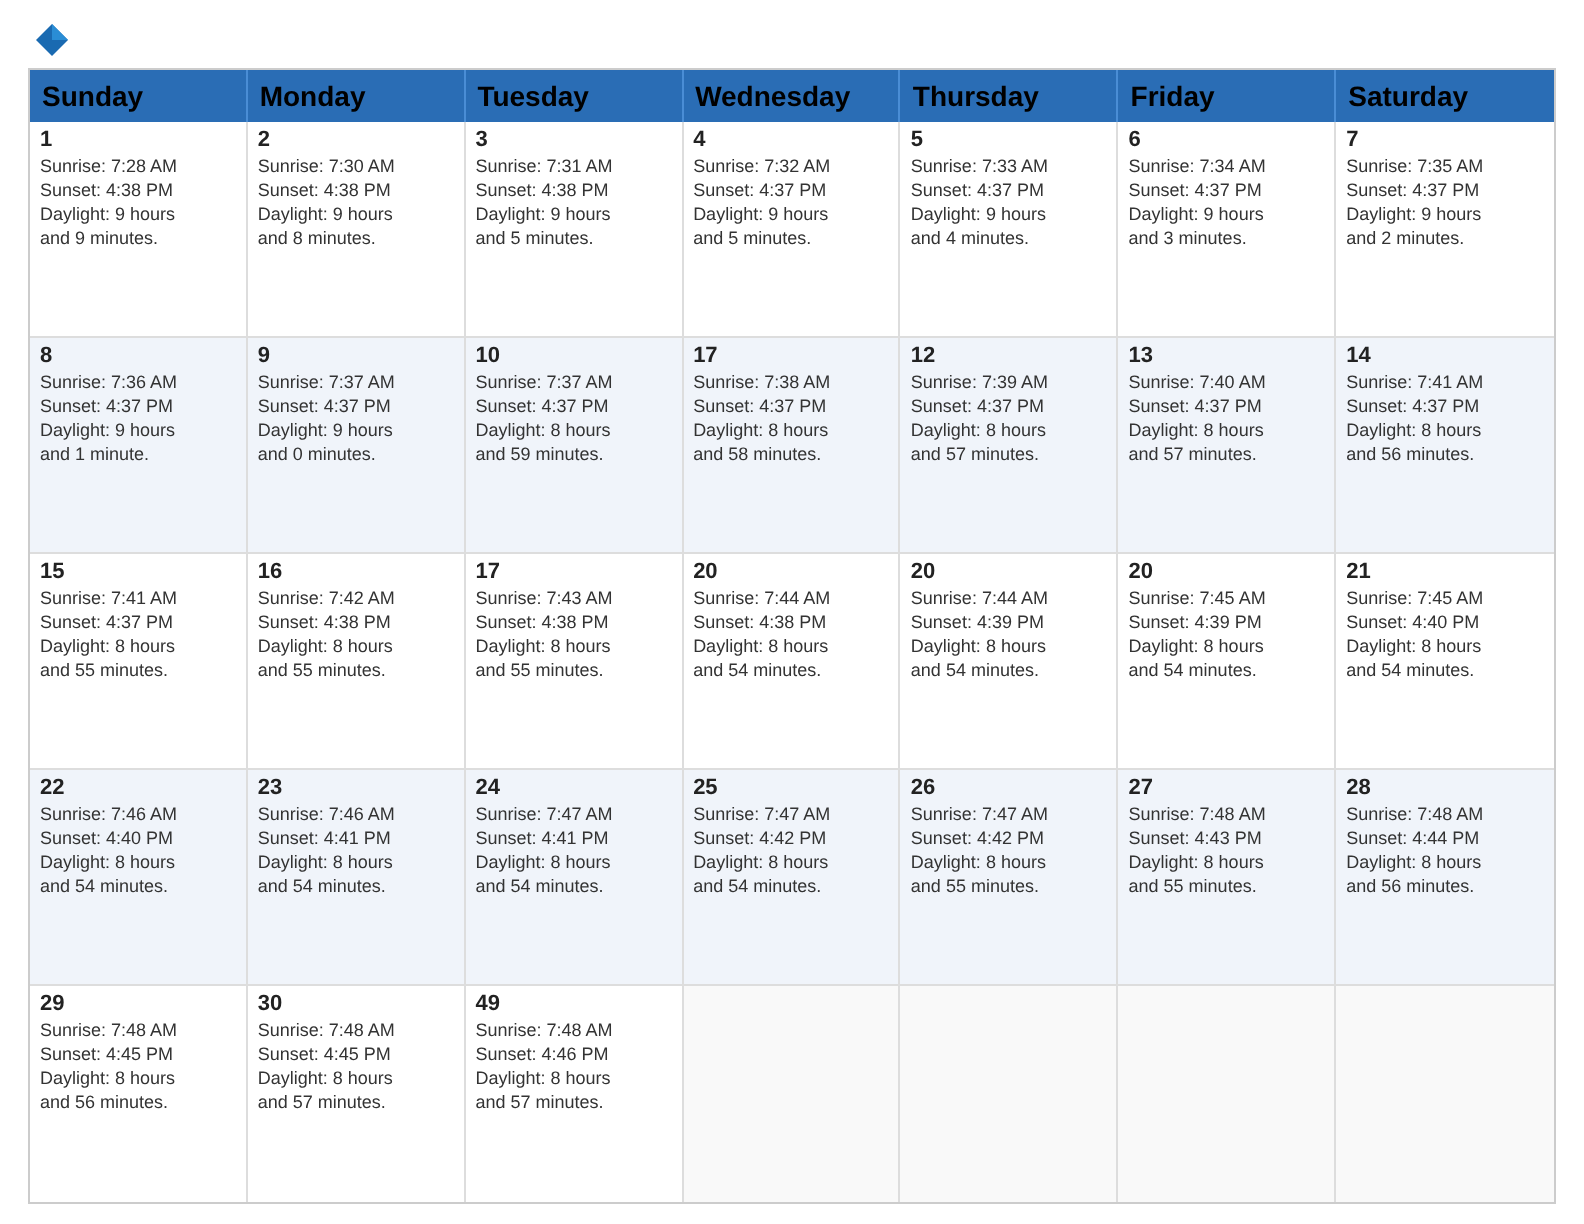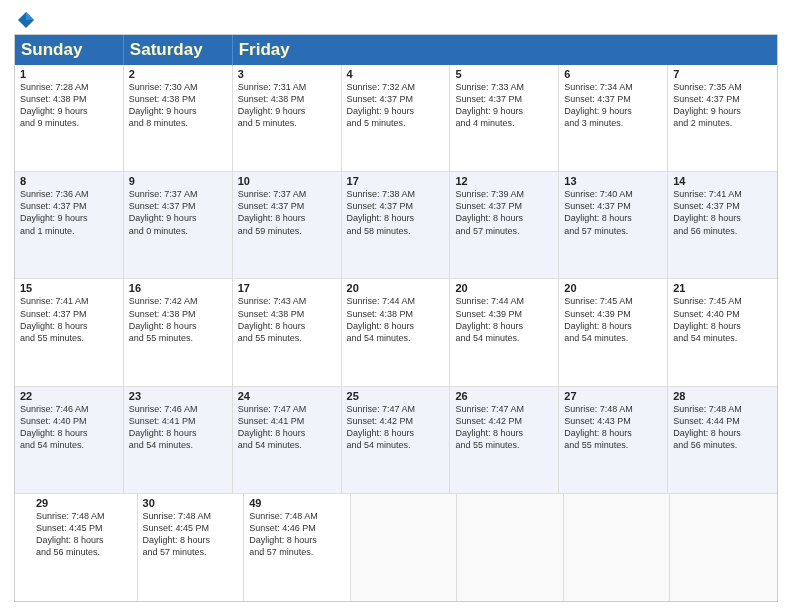--- a/index.html
+++ b/index.html
@@ -65,39 +65,39 @@
       display: flex;
       flex-direction: column;
       border: 1px solid #ccc;
     }
     .cal-header {
       display: grid;
       grid-template-columns: repeat(7, 1fr);
       background: #2a6db5;
     }
     .cal-header-cell {
-      color: #fef9c3;
-      font-weight: bold;
-      font-size: 17px;
+      color: #000000;
+      font-weight: bold;
+      font-size: 14px;
       padding: 5px 6px;
       text-align: left;
       border-right: 1px solid #4a8dd5;
     }
     .cal-header-cell:last-child { border-right: none; }
     .cal-body {
       flex: 1;
       display: grid;
       grid-template-rows: repeat(5, 1fr);
     }
     .cal-row {
       display: grid;
       grid-template-columns: repeat(7, 1fr);
       border-bottom: 1px solid #ddd;
     }
-    .cal-row:last-child { border-bottom: none; margin-left: 16px; }
+    .cal-row:last-child { border-bottom: none; }
     .cal-cell {
       border-right: 1px solid #ddd;
       padding: 3px 5px;
       font-size: 9.5px;
       color: #333;
       overflow: hidden;
       background: #fff;
     }
     .cal-cell:last-child { border-right: none; }
     .cal-cell.empty { background: #f9f9f9; }
@@ -133,22 +133,26 @@
     </div>
     <div class="title-section">
       <div class="month-title"></div>
       <div class="location-title"></div>
     </div>
   </div>
 
   <div class="calendar">
     <div class="cal-header">
       <div class="cal-header-cell">Sunday</div>
+      <div class="cal-header-cell">Monday</div>
+      <div class="cal-header-cell">Tuesday</div>
+      <div class="cal-header-cell">Wednesday</div>
+      <div class="cal-header-cell">Thursday</div>
+      <div class="cal-header-cell">Friday</div>
       <div class="cal-header-cell">Saturday</div>
-      <div class="cal-header-cell">Friday</div>
     </div>
     <div class="cal-body" id="cal-body">
     <div class="cal-row">
           <div class="cal-cell">
             <span class="day-num">1</span>
             <span class="cell-line">Sunrise: 7:28 AM</span>
             <span class="cell-line">Sunset: 4:38 PM</span>
             <span class="cell-line">Daylight: 9 hours</span>
             <span class="cell-line">and 9 minutes.</span>
           </div>

